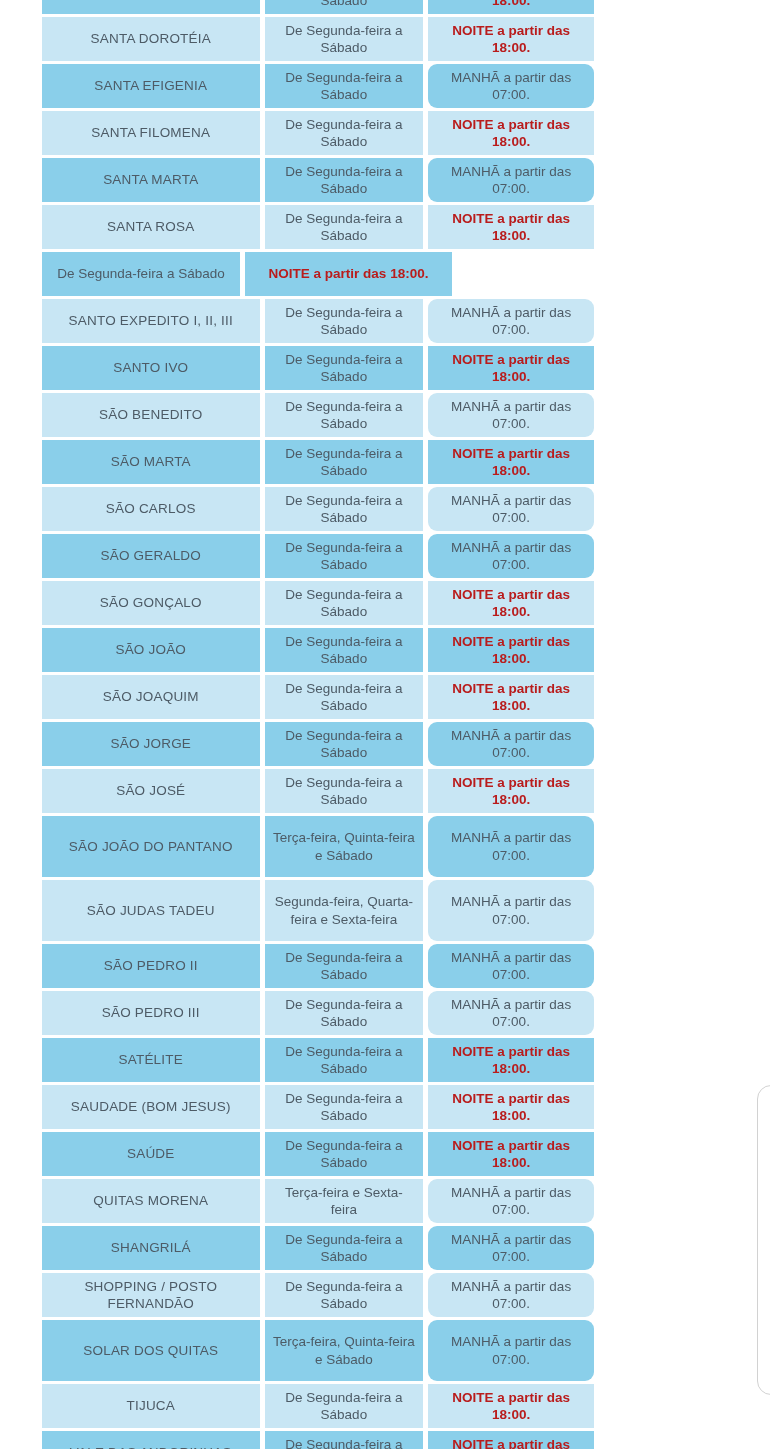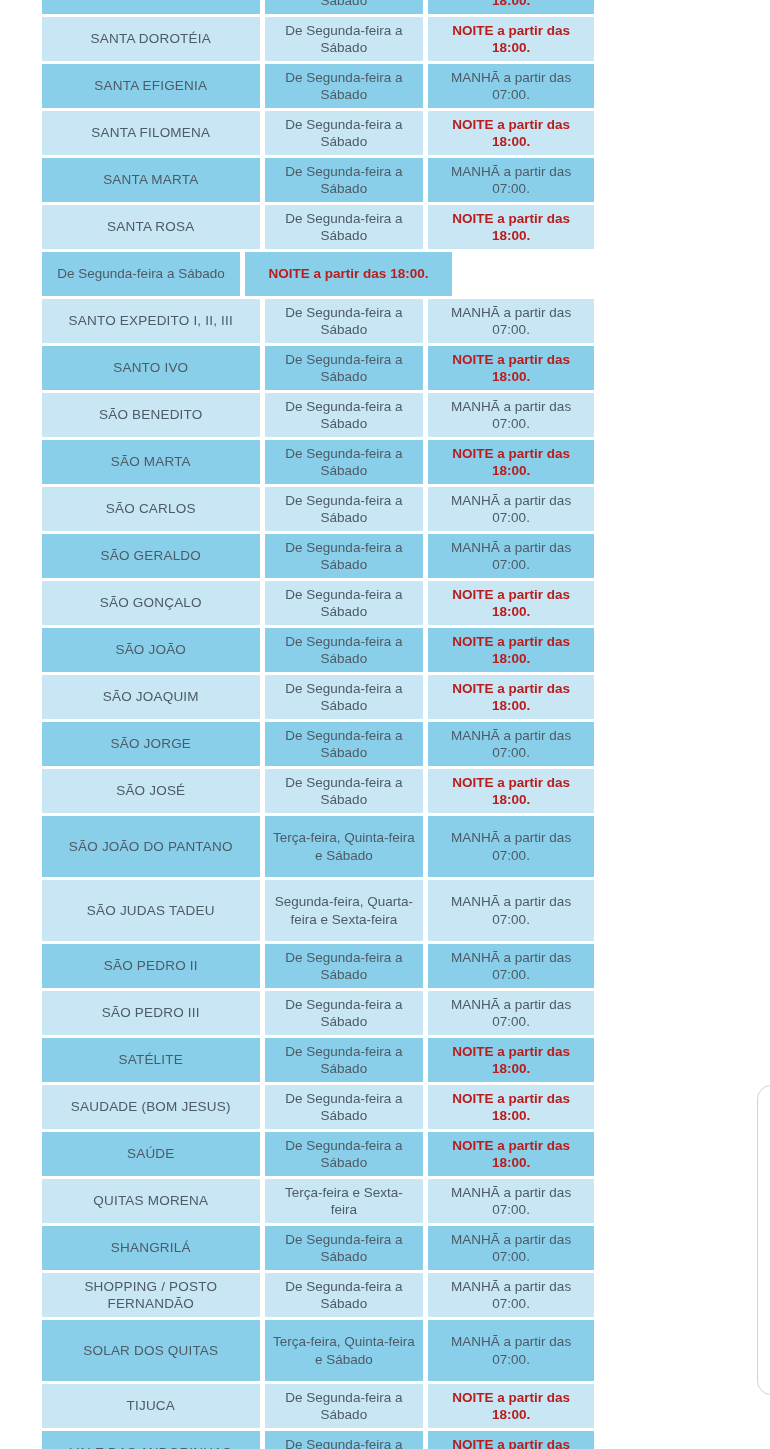--- a/index.html
+++ b/index.html
@@ -57,21 +57,21 @@
     color:#4D5B66;
     line-height:1.28;
   }
   .row.two-line .cell{ min-height:61px; }
 
   .c-name{ width:273px; margin-right:5px; letter-spacing:.2px; }
   .c-days{ width:198px; margin-right:5px; }
   .c-shift{ width:207px; }
 
   .shift-noite{ font-weight:bold; color:#b91c1c; }
-  .shift-manha{ font-weight:normal; color:#4D5B66; }
+  .shift-manha{ font-weight:normal; color:#4D5B66;border-radius:9px; }
 </style>
 </head>
 <body>
 
 <div id="schedule-table">
     <div class="row alt-dark">
       <div class="cell c-name">SANTA CLARA</div>
       <div class="cell c-days">De Segunda-feira a Sábado</div>
       <div class="cell c-shift shift-noite">NOITE a partir das 18:00.</div>
     </div>

